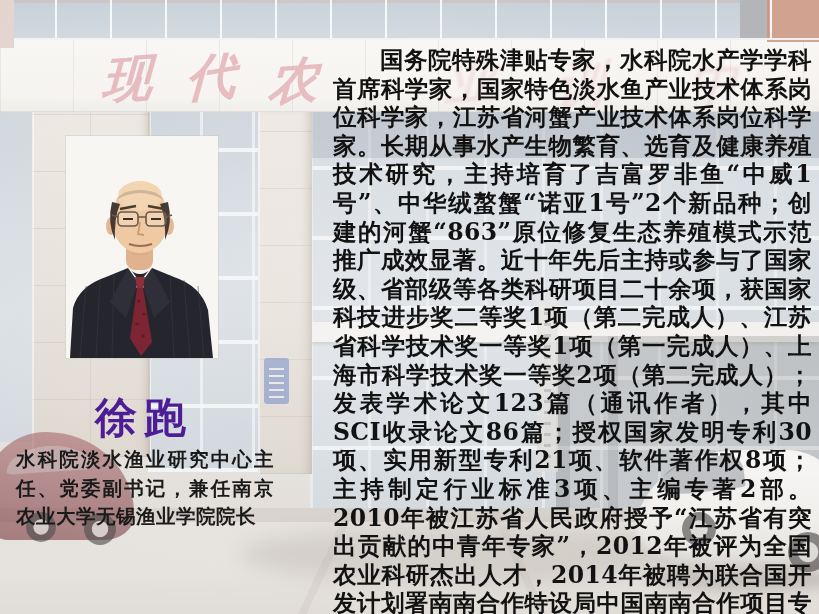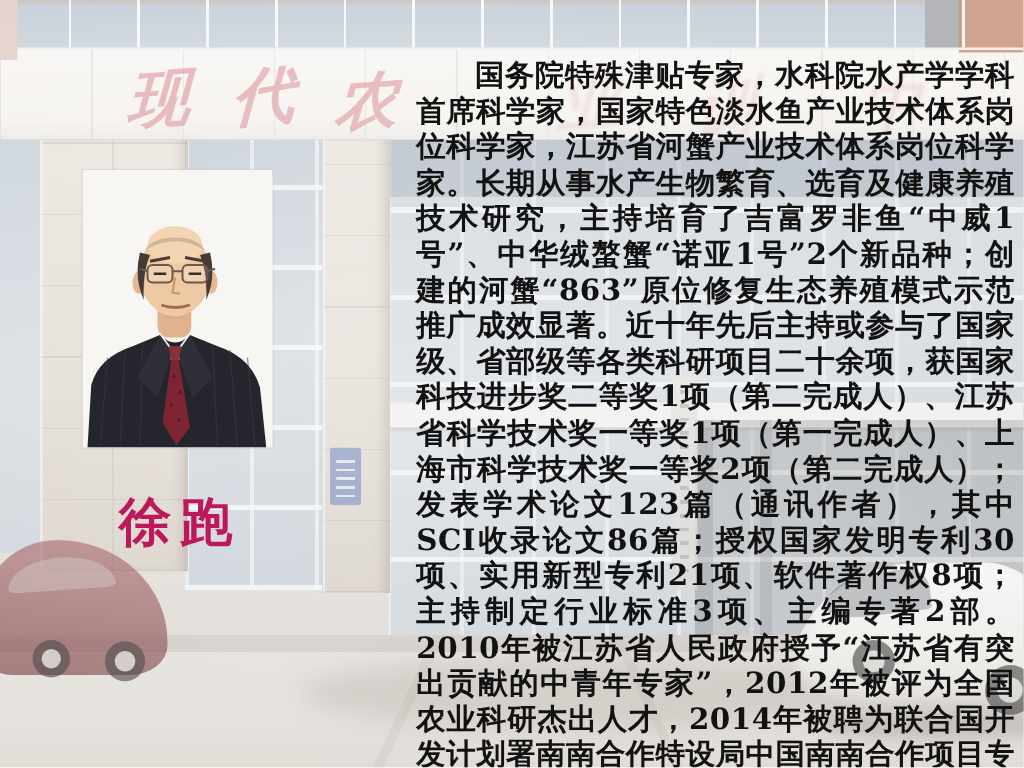--- a/index.html
+++ b/index.html
@@ -140,21 +140,21 @@
     left:0;top:0;width:819px;height:614px;
     background:radial-gradient(ellipse at 38% 45%, rgba(255,255,255,.30), rgba(255,255,255,.10) 70%);
     pointer-events:none;
   }
 
   
   #portrait{left:66px;top:136px;width:152px;height:222px;box-shadow:0 0 0 1px rgba(200,196,190,.4);}
   #portrait svg{position:static;display:block;width:100%;height:100%;}
   #person-name{
     left:0;top:390px;width:288px;text-align:center;
-    font-size:42px;font-weight:bold;letter-spacing:7px;color:#be185d;
+    font-size:42px;font-weight:bold;letter-spacing:7px;color:#4c1d95;
   }
   #person-title{
     left:16px;top:446px;width:258px;
     font-size:19.5px;line-height:28.5px;font-weight:bold;letter-spacing:.5px;
     text-align:justify;color:#1a1a1a;
   }
   #bio{
     left:333px;top:46px;width:479px;
     font-size:23.5px;line-height:28.6px;font-weight:bold;letter-spacing:.4px;
     text-align:justify;text-indent:2em;color:#121212;
@@ -251,15 +251,16 @@
       <g fill="#5f1b26">
         <circle cx="73" cy="165" r="1.6"></circle>
           <circle cx="78" cy="178" r="1.6"></circle>
         <circle cx="71" cy="188" r="1.6"></circle>
           <circle cx="77" cy="200" r="1.6"></circle>
       </g>
     </svg>
   </div>
 
   <div id="person-name">徐跑</div>
+  <div id="person-title">水科院淡水渔业研究中心主任、党委副书记，兼任南京农业大学无锡渔业学院院长</div>
   <div id="bio">国务院特殊津贴专家，水科院水产学学科首席科学家，国家特色淡水鱼产业技术体系岗位科学家，江苏省河蟹产业技术体系岗位科学家。长期从事水产生物繁育、选育及健康养殖技术研究，主持培育了吉富罗非鱼“中威1号”、中华绒螯蟹“诺亚1号”2个新品种；创建的河蟹“863”原位修复生态养殖模式示范推广成效显著。近十年先后主持或参与了国家级、省部级等各类科研项目二十余项，获国家科技进步奖二等奖1项（第二完成人）、江苏省科学技术奖一等奖1项（第一完成人）、上海市科学技术奖一等奖2项（第二完成人）；发表学术论文123篇（通讯作者），其中SCI收录论文86篇；授权国家发明专利30项、实用新型专利21项、软件著作权8项；主持制定行业标准3项、主编专著2部。2010年被江苏省人民政府授予“江苏省有突出贡献的中青年专家”，2012年被评为全国农业科研杰出人才，2014年被聘为联合国开发计划署南南合作特设局中国南南合作项目专家。</div>
 
 </div>
 
 </body></html>

